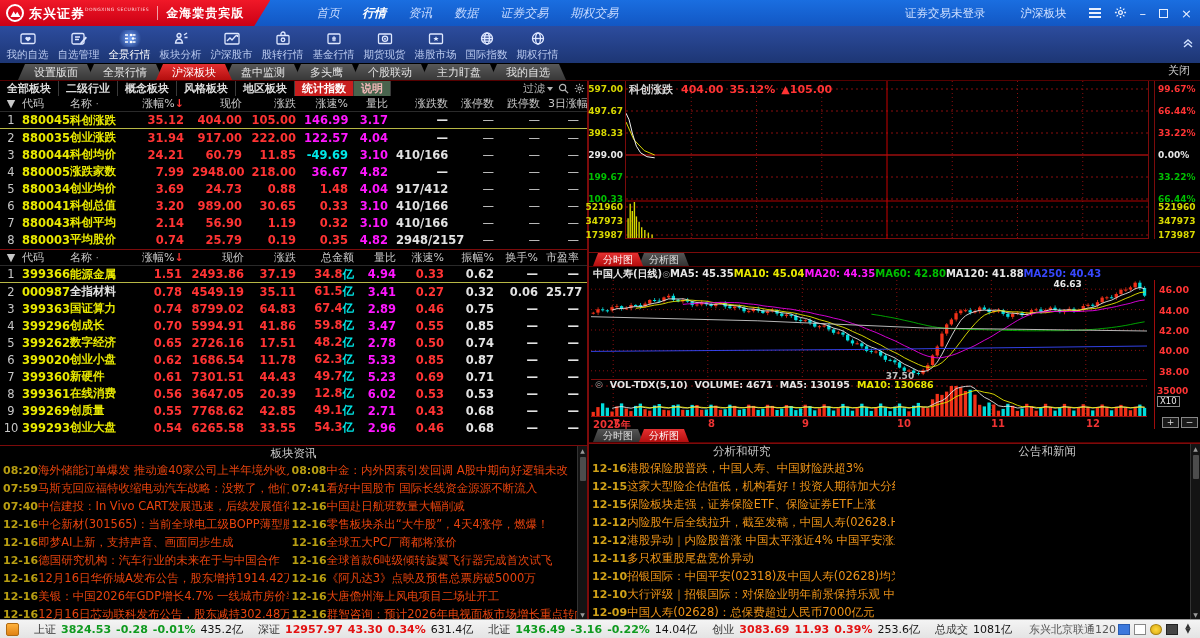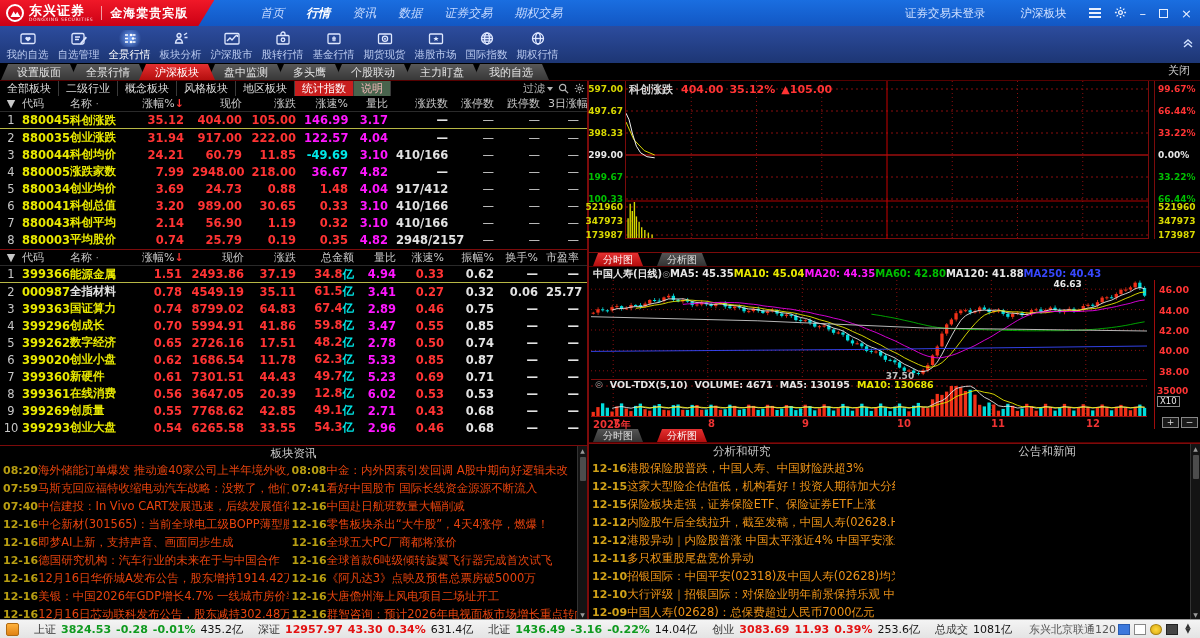--- a/index.html
+++ b/index.html
@@ -5,21 +5,21 @@
   html,body{margin:0;padding:0;background:#222;}
   *{box-sizing:border-box;}
   .app{width:1200px;height:638px;display:flex;flex-direction:column;background:#000;
        font-family:"DejaVu Sans",sans-serif;overflow:hidden;position:relative;}
   
   .titlebar{height:26px;background:linear-gradient(#1a6ee0,#1257c4);display:flex;align-items:center;position:relative;flex:0 0 26px;}
   .logoblock{height:26px;background:linear-gradient(#f01828,#cc0014);display:flex;align-items:center;padding:0 26px 0 6px;
              clip-path:polygon(0 0,100% 0,calc(100% - 16px) 100%,0 100%);}
   .logocircle{width:18px;height:18px;border:2px solid #fff;border-radius:50%;display:flex;align-items:center;justify-content:center;margin-right:5px;flex:0 0 auto;}
   .logocircle svg{display:block;}
-  .logotxt{display:flex;flex-direction:column;line-height:1;margin-right:8px;}
+  .logotxt{display:flex;line-height:1;margin-right:8px;}
   .logomain{color:#fff;font-size:13px;font-weight:bold;letter-spacing:1px;}
   .logosub{color:#ffd9dd;font-size:4.5px;letter-spacing:.6px;margin-top:1px;}
   .logodiv{width:1px;height:14px;background:rgba(255,255,255,.6);margin:0 8px 0 0;}
   .edition{color:#fff;font-size:12px;font-weight:bold;letter-spacing:1px;}
   .menus{display:flex;gap:22px;margin-left:46px;font-style:italic;}
   .menu{color:#c6daff;font-size:12px;cursor:pointer;}
   .menu.on{color:#fff;font-weight:bold;}
   .tb-right{position:absolute;right:8px;top:0;height:26px;display:flex;align-items:center;gap:14px;}
   .tb-link{color:#cfe0ff;font-size:11.5px;margin-left:21px;}
   .winbtns{display:flex;align-items:center;gap:13px;margin-left:8px;}
@@ -29,21 +29,21 @@
   .restorebox{width:9px;height:9px;border:1.5px solid #e8f0ff;position:relative;}
   
   .toolbar{height:37px;background:linear-gradient(#2c4c9e,#1d3674);display:flex;align-items:center;padding-left:2px;position:relative;flex:0 0 37px;}
   .titem{width:51px;display:flex;flex-direction:column;align-items:center;gap:1px;cursor:pointer;padding-top:2px;}
   .titem .tlabel{color:#b9c9ef;font-size:10.5px;white-space:nowrap;}
   .titem.active .tlabel{color:#fff;}
   .titem.active .ticon{background:radial-gradient(circle,rgba(120,170,255,.95),rgba(120,170,255,0) 72%);border-radius:4px;}
   .ticon{height:17px;display:flex;align-items:center;justify-content:center;padding:0 4px;}
   .collapse{position:absolute;right:6px;top:8px;cursor:pointer;}
   
-  .tabrow1{height:18px;background:#000;display:flex;align-items:flex-end;padding-left:1px;position:relative;flex:0 0 18px;border-bottom:1px solid #500;}
+  .tabrow1{height:18px;background:#000;display:flex;align-items:flex-end;padding-left:18px;position:relative;flex:0 0 18px;border-bottom:1px solid #500;}
   .trap{height:16px;background:linear-gradient(#585858,#383838);color:#e4e4e4;font-size:11px;display:flex;align-items:center;
         padding:0 16px;margin-right:-7px;clip-path:polygon(7px 0,calc(100% - 7px) 0,100% 100%,0 100%);cursor:pointer;white-space:nowrap;}
   .trap.on{background:linear-gradient(#e43030,#b40e0e);color:#fff;z-index:2;}
   .closelink{position:absolute;right:10px;bottom:2px;color:#d0d0d0;font-size:11px;cursor:pointer;}
   
   .main{flex:1;display:flex;min-height:0;}
   .left{width:589px;flex:0 0 589px;border-right:2px solid #7c0b0b;display:flex;flex-direction:column;min-height:0;}
   .right{flex:1;display:flex;flex-direction:column;min-width:0;position:relative;}
   
   .tabrow2{height:15px;background:#000;display:flex;align-items:center;position:relative;flex:0 0 15px;}
@@ -87,21 +87,21 @@
   .mc-left{position:absolute;left:0;top:0;width:36px;height:158px;}
   .mc-left span,.mc-right span{position:absolute;font-size:9px;font-weight:bold;right:2px;transform:translateY(-50%);}
   .mc-right{position:absolute;right:0;top:0;width:46px;height:158px;border-left:1px solid #7c0b0b;}
   .mc-right span{left:3px;right:auto;}
   .mc-plot{position:absolute;left:36px;top:0;width:524px;height:158px;border:1px solid #7c0b0b;border-top:none;}
   .mc-title{position:absolute;left:40px;top:1px;font-size:11px;font-weight:bold;z-index:3;}
   .mc-title .tn{color:#d6d6d6;margin-right:8px;}
   .mc-title .tv{color:#ff3434;margin-right:6px;}
   .mc-time{position:absolute;left:36px;top:158px;width:524px;height:14px;border-top:1px solid #a00d0d;}
   .mc-time span{position:absolute;top:1px;color:#e33;font-size:10px;font-weight:bold;}
-  .midtabs,.bottabs{height:14px;flex:0 0 14px;background:#000;display:flex;padding-left:4px;border-bottom:1px solid #500;gap:18px;}
+  .midtabs,.bottabs{height:14px;flex:0 0 14px;background:#000;display:flex;padding-left:4px;border-bottom:1px solid #500;}
   .mtab{height:13px;font-size:10px;padding:0 10px;display:flex;align-items:center;color:#e0e0e0;
         background:linear-gradient(#555,#333);clip-path:polygon(5px 0,calc(100% - 5px) 0,100% 100%,0 100%);margin-right:-4px;cursor:pointer;}
   .mtab.on{background:linear-gradient(#e43030,#b40e0e);color:#fff;z-index:2;}
   .kchart{height:162px;flex:0 0 162px;position:relative;background:#000;}
   .k-head{position:absolute;left:4px;top:0;height:13px;display:flex;align-items:center;gap:0;font-size:10px;font-weight:bold;white-space:nowrap;z-index:3;justify-content:flex-end;}
   .k-name{color:#e6e6e6;} .k-marker{color:#9a9a9a;font-size:9px;}
   .k-plot{position:absolute;left:2px;top:13px;width:556px;height:99px;}
   .k-vol{position:absolute;left:2px;top:112px;width:556px;height:37px;border-top:1px solid #7c0b0b;}
   .kv-head{position:absolute;left:4px;top:-1px;display:flex;gap:7px;font-size:9.5px;font-weight:bold;white-space:nowrap;z-index:3;}
   .k-axis{position:absolute;right:0;top:13px;bottom:0;width:46px;border-left:1px solid #a00d0d;}
@@ -309,21 +309,21 @@
         <div class="trap">主力盯盘</div>
         <div class="trap">我的自选</div>
       </div>
     <span class="closelink">关闭</span>
   </div>
 
   <div class="main">
 
     <div class="left">
       <div class="tabrow2">
-        <div id="tabs2" style="display:flex;">
+        <div id="tabs2" style="display:flex;font-weight:bold;">
             <div class="t2item">全部板块</div>
             <div class="t2item">二级行业</div>
             <div class="t2item">概念板块</div>
             <div class="t2item">风格板块</div>
             <div class="t2item">地区板块</div>
             <div class="t2item on">统计指数</div>
             <div class="t2item note">说明</div>
           </div>
         <div class="t2right">
           <span class="filterlbl">

